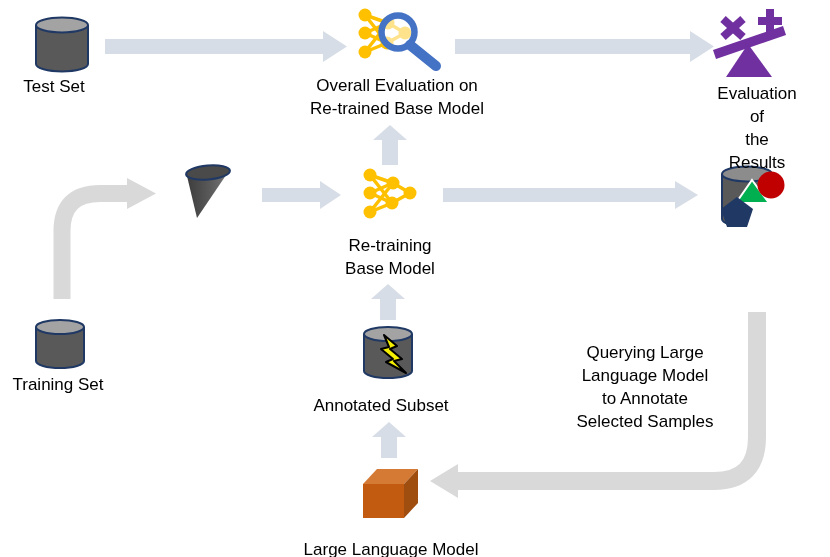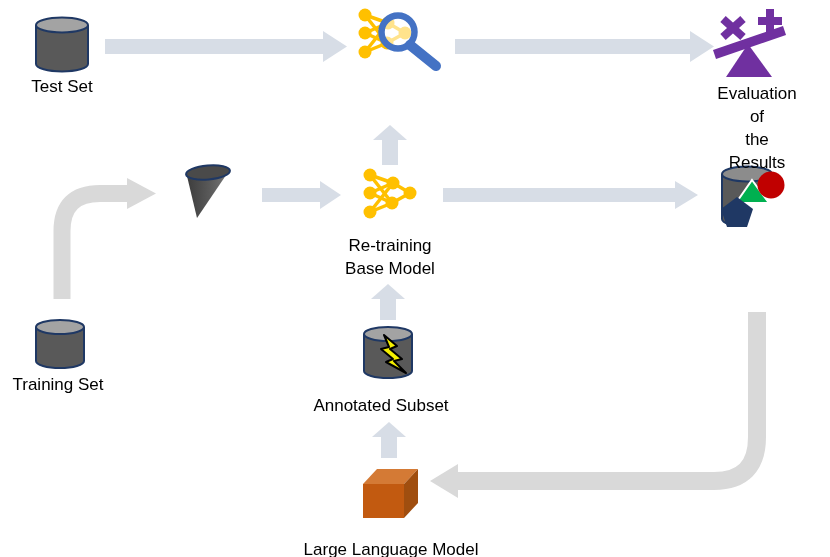--- a/index.html
+++ b/index.html
@@ -136,22 +136,28 @@
       <path d="M 384 335 L 397 346 L 390 349 L 402 359 L 394 361 L 406 373 L 386 362 L 393 359 L 381 349 L 389 347 Z" fill="#F5F000" stroke="#000000" stroke-width="2" stroke-linejoin="round"></path>
     </g>
 
     <g>
       <polygon points="363,484 377,469 418,469 404,484" fill="#D47A35"></polygon>
       <polygon points="404,484 418,469 418,503 404,518" fill="#A04E0F"></polygon>
       <rect x="363" y="484" width="41" height="34" fill="#C25A10"></rect>
     </g>
   </svg>
 
-  <div class="label" style="left:62px;  top:75px;">Test Set</div>
+  <div class="label" style="left:54px;  top:75px;">Test Set</div>
+  <div class="label" style="left:397px; top:74px;">Overall Evaluation on
+Re-trained Base Model</div>
   <div class="label" style="left:757px; top:82px;">Evaluation of
 the Results</div>
   <div class="label" style="left:390px; top:234px;">Re-training
 Base Model</div>
   <div class="label" style="left:58px;  top:373px;text-align:right;">Training Set</div>
   <div class="label" style="left:381px; top:394px;">Annotated Subset</div>
+  <div class="label" style="left:645px; top:341px;">Querying Large
+Language Model
+to Annotate
+Selected Samples</div>
   <div class="label" style="left:391px; top:538px;">Large Language Model</div>
 
 </div>
 
 </body></html>

